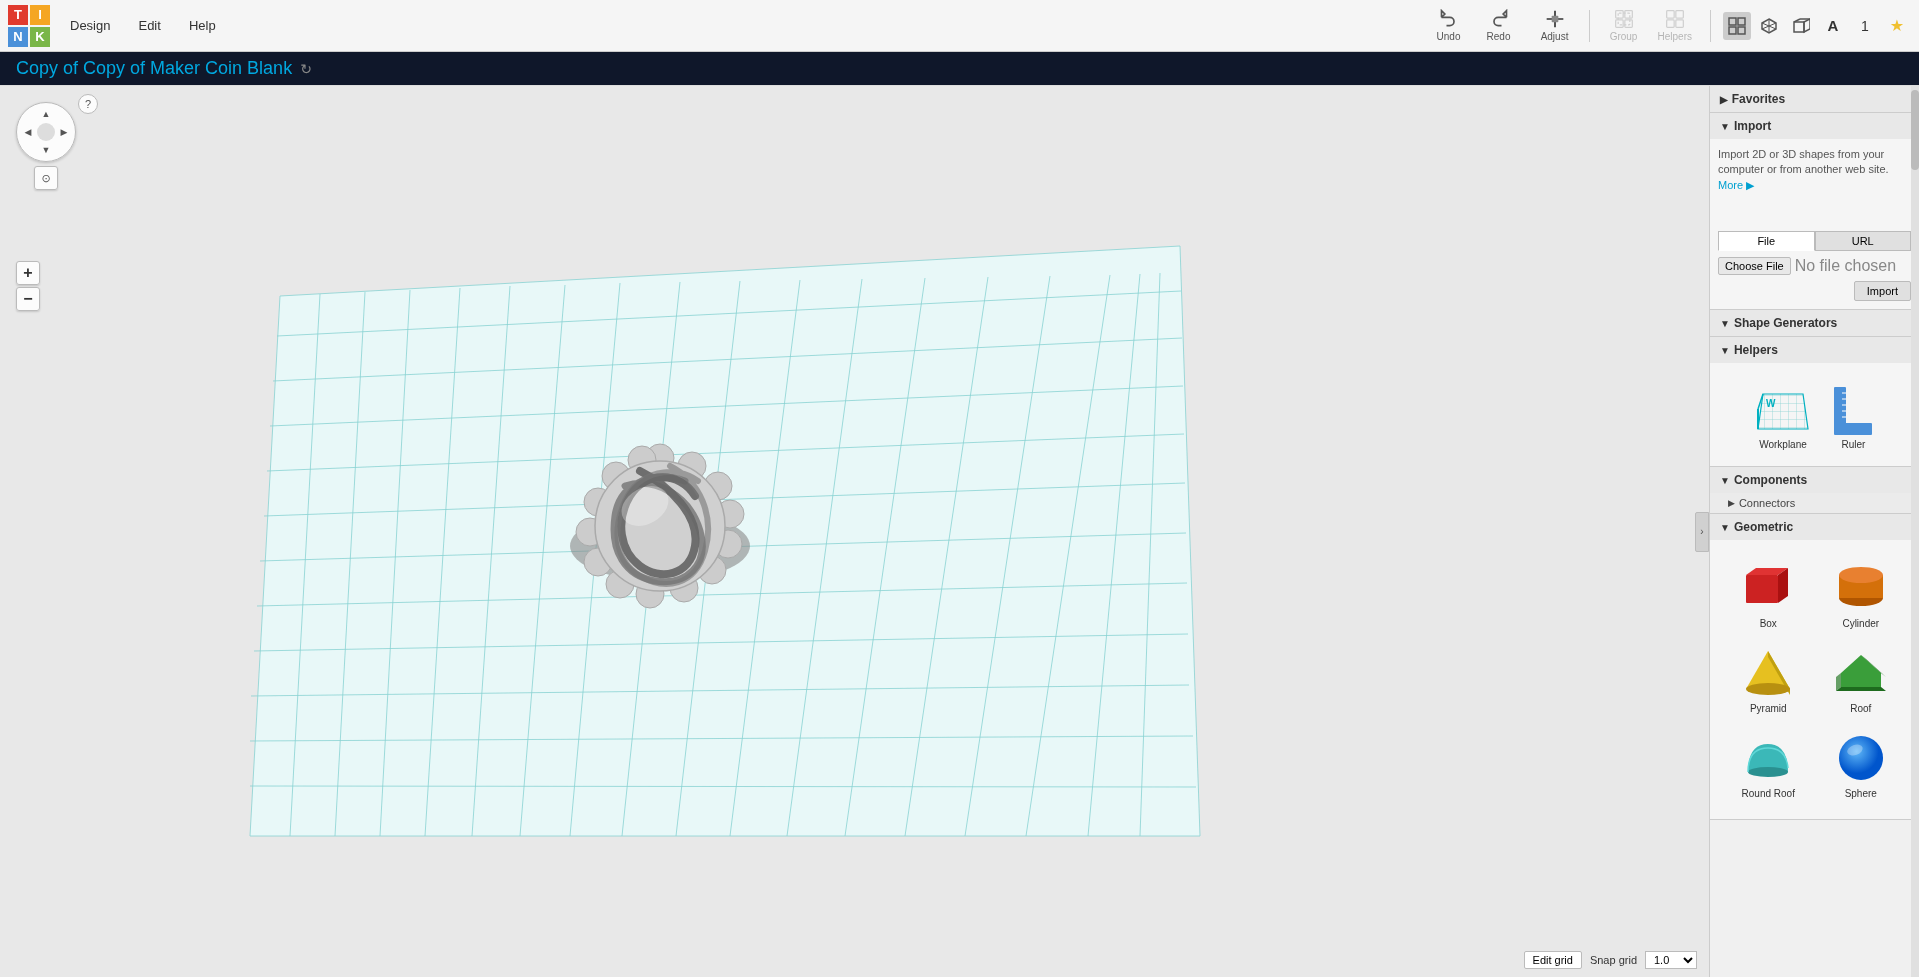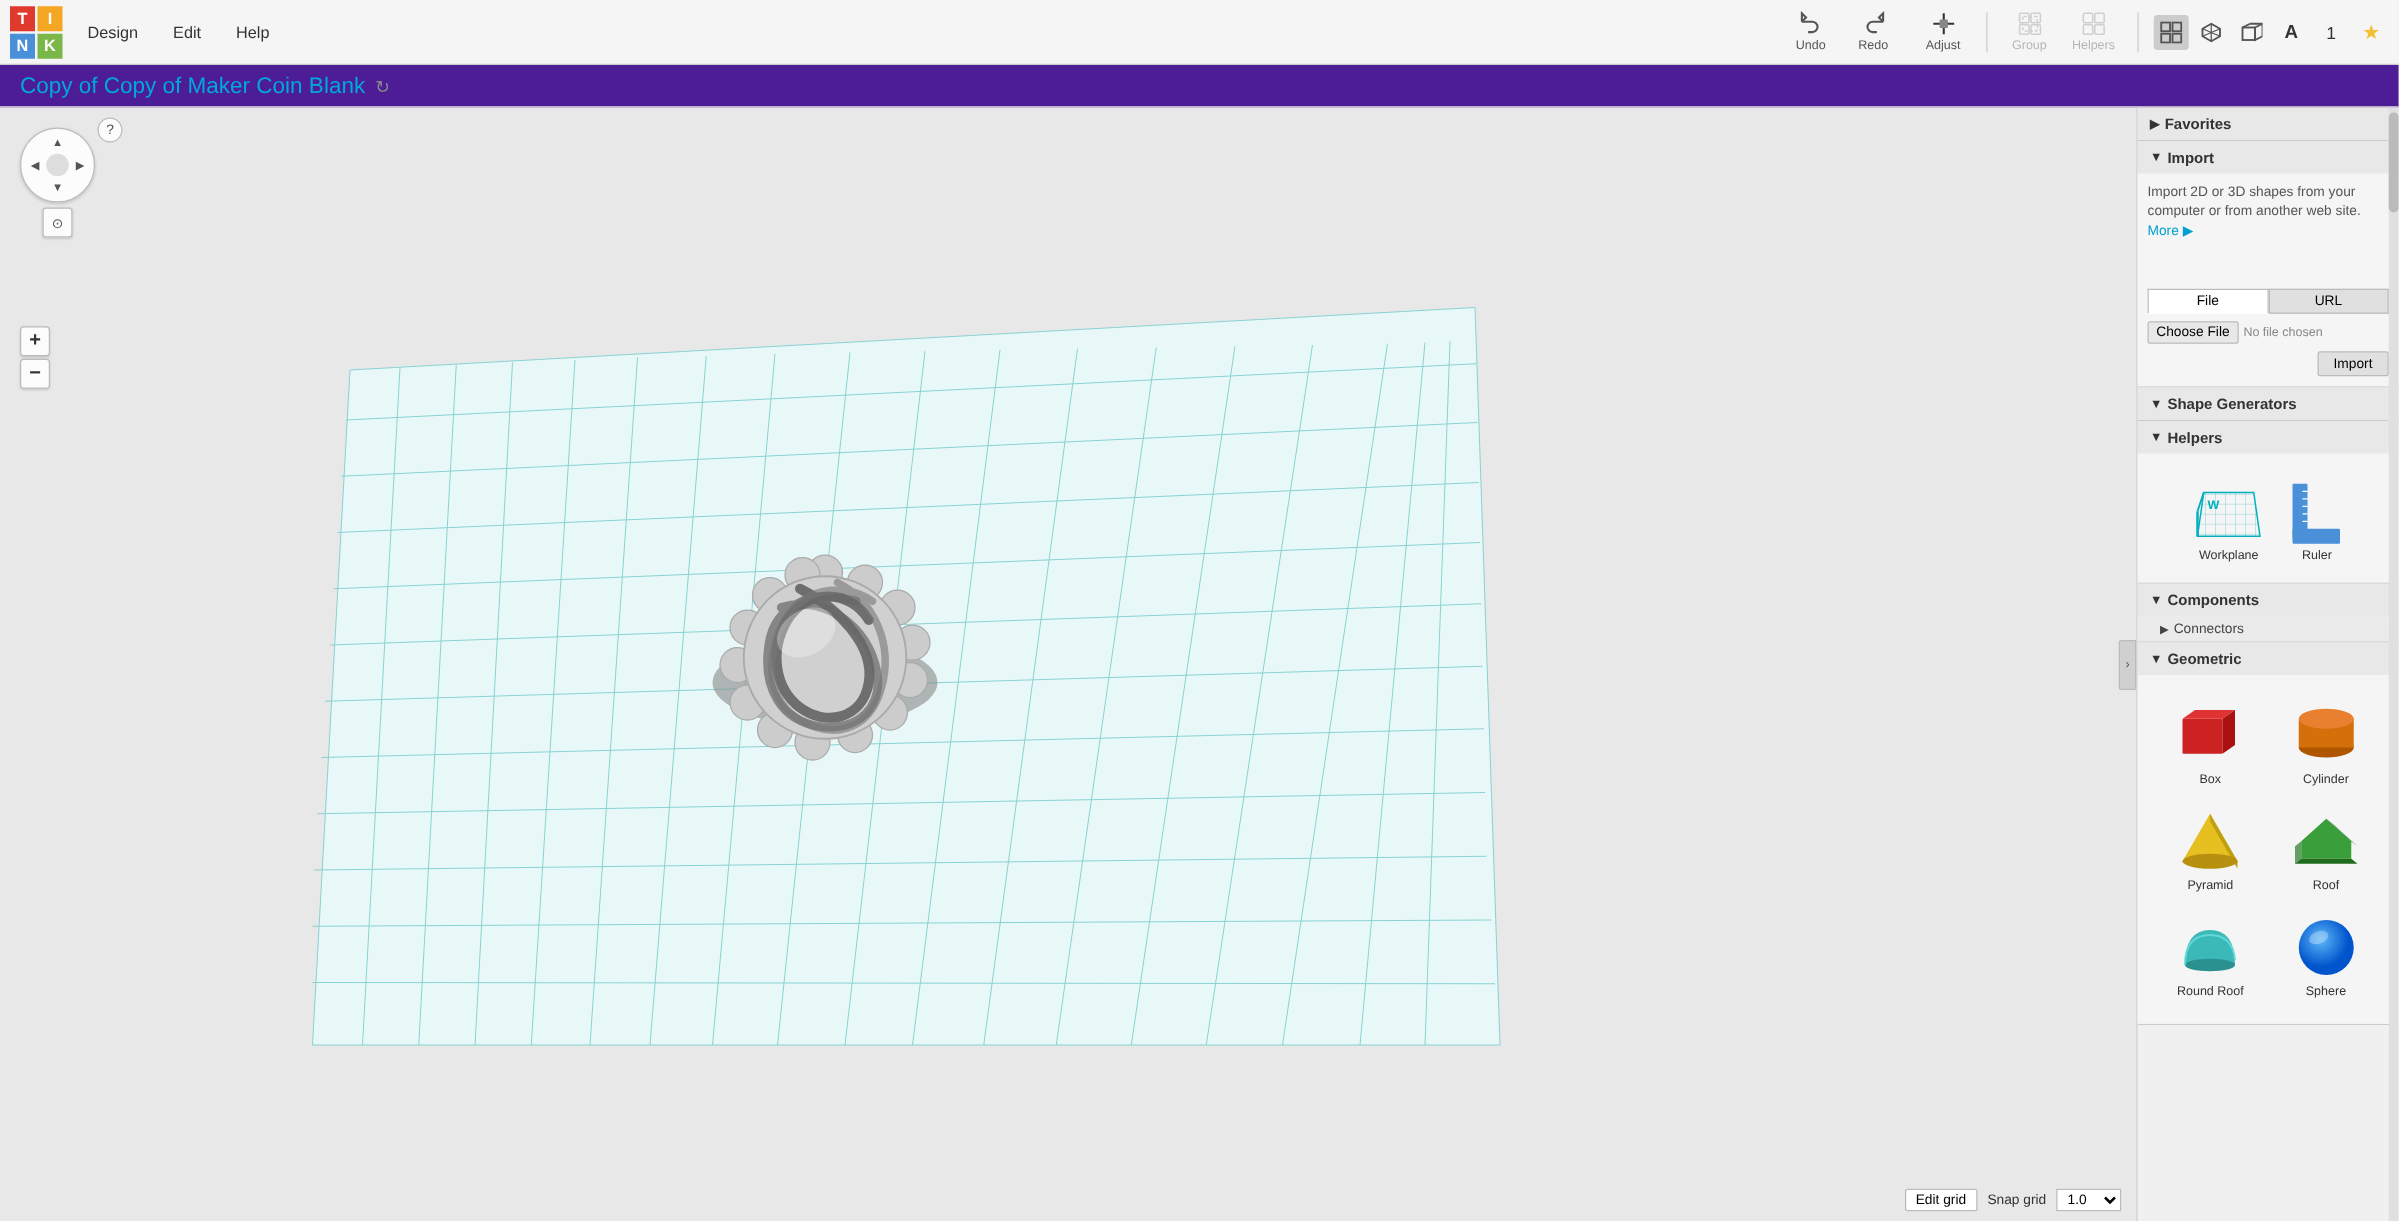--- a/index.html
+++ b/index.html
@@ -42,21 +42,21 @@
     .view-icons { display: flex; gap: 4px; }
     .view-icon-btn {
       width: 28px; height: 28px; background: none; border: none; cursor: pointer;
       display: flex; align-items: center; justify-content: center; border-radius: 3px;
       font-size: 14px; color: #555;
     }
     .view-icon-btn.active { background: #ccc; }
 
     
     #titlebar {
-      background: #4c1d95; border-bottom: 1px solid #ddd; padding: 6px 16px;
+      background: #0f172a; border-bottom: 1px solid #ddd; padding: 6px 16px;
       display: flex; align-items: center; gap: 8px;
     }
     #titlebar .title { color: #00a8e0; font-size: 18px; font-weight: normal; }
     #titlebar .refresh-icon { color: #888; cursor: pointer; font-size: 14px; }
 
     
     #main {
       display: flex; flex: 1; overflow: hidden;
     }
 
@@ -149,21 +149,21 @@
     .import-tab {
       flex: 1; padding: 3px 0; text-align: center; background: #e0e0e0;
       border: 1px solid #bbb; cursor: pointer; font-size: 11px; margin-top: 32px;
     }
     .import-tab.active { background: white; border-bottom-color: white; }
     .file-row { display: flex; align-items: center; gap: 4px; margin-bottom: 6px; }
     .choose-file-btn {
       background: #e8e8e8; border: 1px solid #bbb; padding: 2px 6px; font-size: 11px;
       cursor: pointer; border-radius: 2px; white-space: nowrap;
     }
-    .file-name { font-size: 10px; color: #888; text-align: right; }
+    .file-name { font-size: 16px; color: #888; text-align: right; }
     .import-btn {
       display: block; margin-left: auto; background: #e0e0e0; border: 1px solid #bbb;
       padding: 3px 12px; font-size: 11px; cursor: pointer; border-radius: 2px;
     }
 
     
     .helpers-grid { display: flex; gap: 8px; justify-content: center; padding: 8px; }
     .helper-item { display: flex; flex-direction: column; align-items: center; cursor: pointer; }
     .helper-label { font-size: 10px; color: #333; text-align: center; }
 

